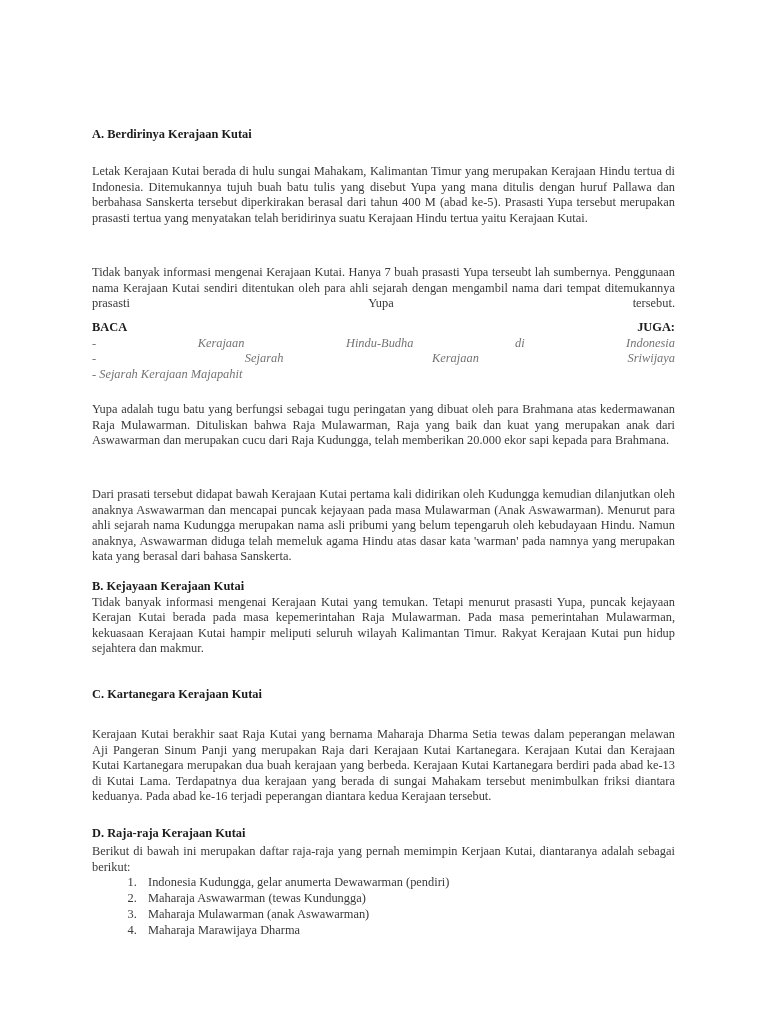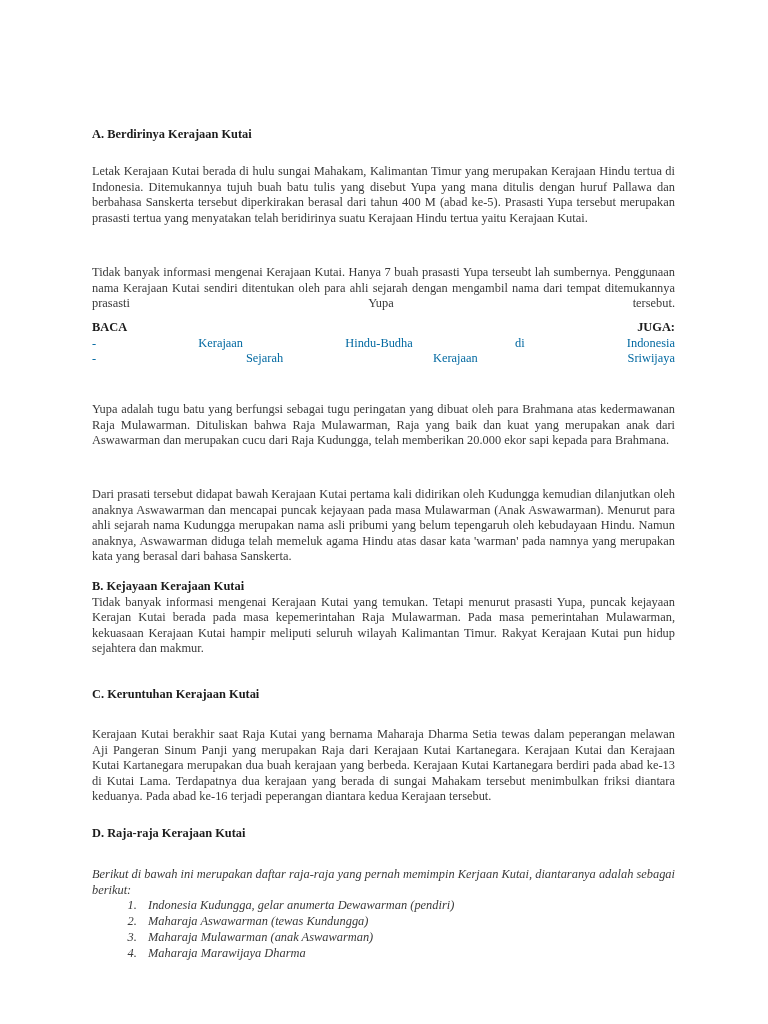--- a/index.html
+++ b/index.html
@@ -7,21 +7,21 @@
     .page {
       position: absolute; left: 92px; top: 0; width: 583px;
       font-family: "Liberation Serif", serif; font-size: 12.4px; line-height: 15.6px;
       color: #3a3a3a;
     }
     .blk { position: absolute; left: 0; width: 583px; margin-top: 40px; }
     .heading { font-weight: bold; color: #1c1c1c; }
     p { margin: 0; text-align: justify; }
     .just-last { text-align: justify; text-align-last: justify; }
     .row { display: flex; justify-content: space-between; }
-    .link { color: #0369a1; text-decoration: none; cursor: pointer; }
+    .link { color: #737373; text-decoration: none; cursor: pointer; font-style: italic; }
     .bold { font-weight: bold; color: #1c1c1c; align-items: flex-end; }
     ol { margin: 0; padding-left: 48px; }
     ol li { padding-left: 8px; line-height: 15.8px; }
   </style>
 </head>
 <body>
 
 <div class="page">
 
   <div class="blk heading" style="top:87px;">A. Berdirinya Kerajaan Kutai</div>
@@ -34,44 +34,45 @@
     <p class="just-last">Tidak banyak informasi mengenai Kerajaan Kutai. Hanya 7 buah prasasti Yupa terseubt lah sumbernya. Penggunaan nama Kerajaan Kutai sendiri ditentukan oleh para ahli sejarah dengan mengambil nama dari tempat ditemukannya prasasti Yupa tersebut.</p>
   </div>
 
   <div class="blk" style="top:280px;">
     <div class="row bold">
       <span>BACA</span>
       <span>JUGA:</span>
     </div>
     <div class="link just-last">- Kerajaan Hindu-Budha di Indonesia</div>
     <div class="link just-last">- Sejarah Kerajaan Sriwijaya</div>
+    <div class="link">- Sejarah Kerajaan Majapahit</div>
   </div>
 
   <div class="blk" style="top:362px;">
     <p>Yupa adalah tugu batu yang berfungsi sebagai tugu peringatan yang dibuat oleh para Brahmana atas kedermawanan Raja Mulawarman. Dituliskan bahwa Raja Mulawarman, Raja yang baik dan kuat yang merupakan anak dari Aswawarman dan merupakan cucu dari Raja Kudungga, telah memberikan  20.000 ekor sapi kepada para Brahmana.</p>
   </div>
 
   <div class="blk" style="top:447px;">
     <p>Dari prasati tersebut didapat bawah Kerajaan Kutai pertama kali didirikan oleh Kudungga kemudian dilanjutkan oleh anaknya Aswawarman dan mencapai puncak kejayaan pada masa Mulawarman (Anak Aswawarman). Menurut para ahli sejarah nama Kudungga merupakan nama asli pribumi yang belum tepengaruh oleh kebudayaan Hindu. Namun anaknya, Aswawarman diduga telah memeluk agama Hindu atas dasar kata 'warman' pada namnya yang merupakan kata yang berasal dari bahasa Sanskerta.</p>
   </div>
 
   <div class="blk" style="top:539px;">
     <div class="heading">B. Kejayaan Kerajaan Kutai</div>
     <p>Tidak banyak informasi mengenai Kerajaan Kutai yang temukan. Tetapi menurut prasasti Yupa, puncak kejayaan Kerajan Kutai berada pada masa kepemerintahan Raja Mulawarman. Pada masa pemerintahan Mulawarman, kekuasaan Kerajaan Kutai hampir meliputi seluruh wilayah Kalimantan Timur. Rakyat Kerajaan Kutai pun hidup sejahtera dan makmur.</p>
   </div>
 
-  <div class="blk heading" style="top:647px;">C. Keruntuhan Kerajaan Kutai</div>
+  <div class="blk heading" style="top:647px;">C. Kartanegara Kerajaan Kutai</div>
 
   <div class="blk" style="top:687px;">
     <p>Kerajaan Kutai berakhir saat Raja Kutai yang bernama Maharaja Dharma Setia tewas dalam peperangan melawan Aji Pangeran Sinum Panji yang merupakan Raja dari Kerajaan Kutai Kartanegara. Kerajaan Kutai dan Kerajaan Kutai Kartanegara merupakan dua buah kerajaan yang berbeda. Kerajaan Kutai Kartanegara berdiri pada abad ke-13 di Kutai Lama. Terdapatnya dua kerajaan yang berada di sungai Mahakam tersebut menimbulkan friksi diantara keduanya. Pada abad ke-16 terjadi peperangan diantara kedua Kerajaan tersebut.</p>
   </div>
 
   <div class="blk heading" style="top:786px;">D. Raja-raja Kerajaan Kutai</div>
 
-  <div class="blk" style="top:827px;font-style:italic;">
+  <div class="blk" style="top:804px;">
     <p>Berikut di bawah ini merupakan daftar raja-raja yang pernah memimpin Kerjaan Kutai, diantaranya adalah sebagai berikut:</p>
     <ol>
       <li>Indonesia Kudungga, gelar anumerta Dewawarman (pendiri)</li>
       <li>Maharaja Aswawarman (tewas Kundungga)</li>
       <li>Maharaja Mulawarman (anak Aswawarman)</li>
       <li>Maharaja Marawijaya Dharma</li>
     </ol>
   </div>
 
 </div>

